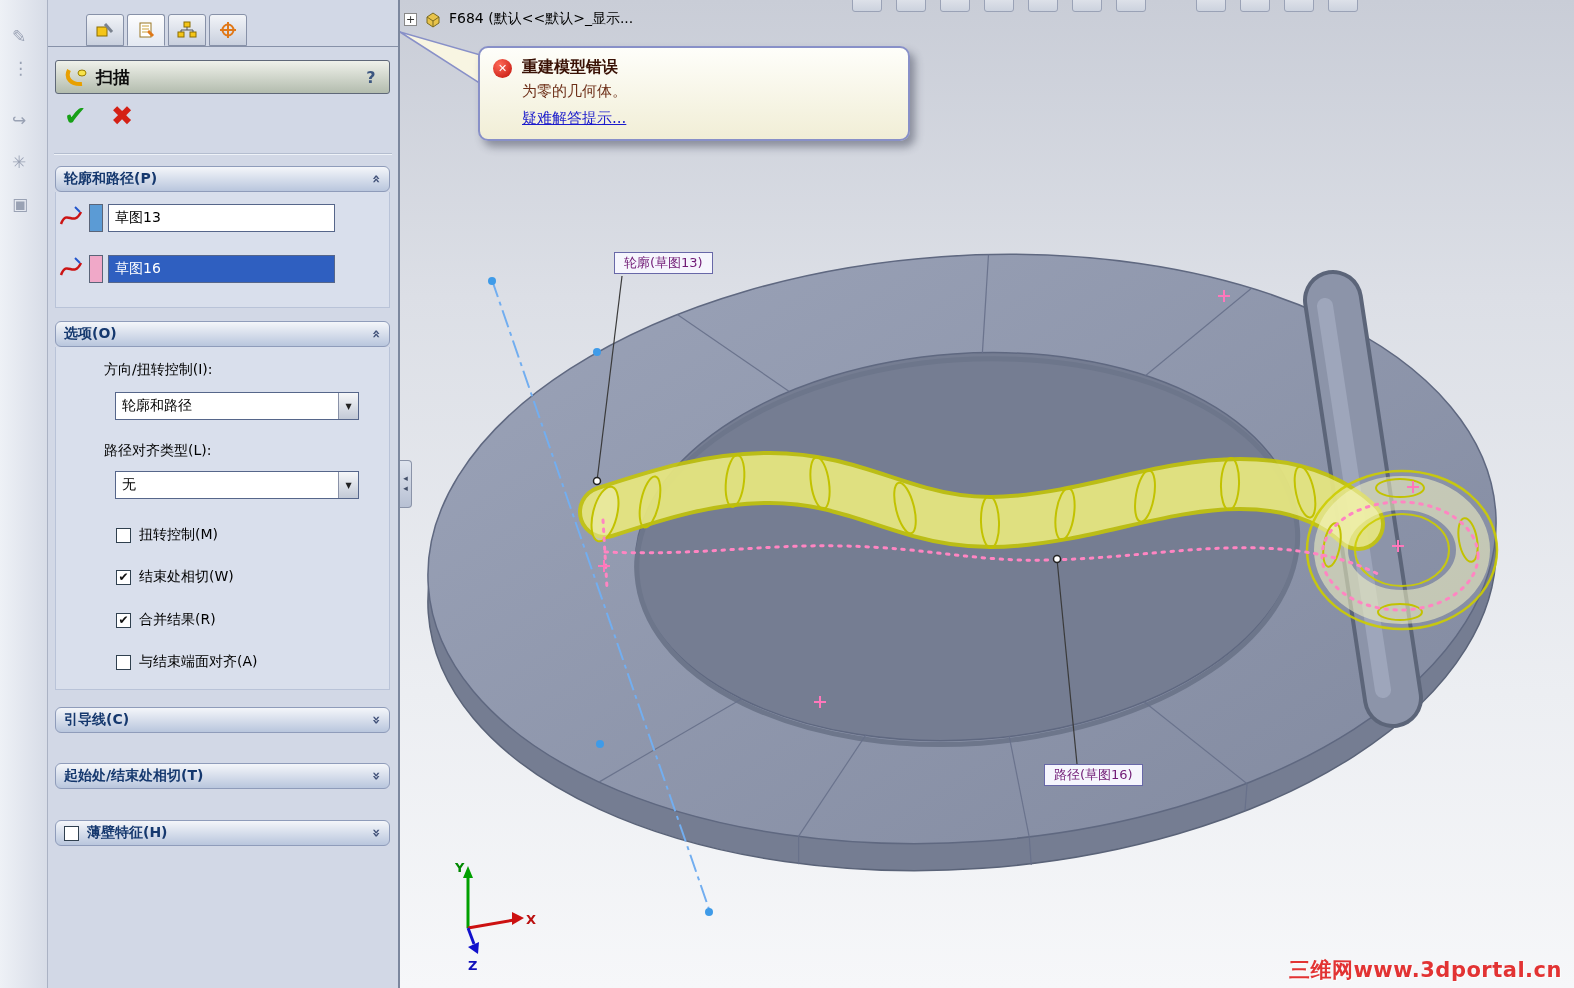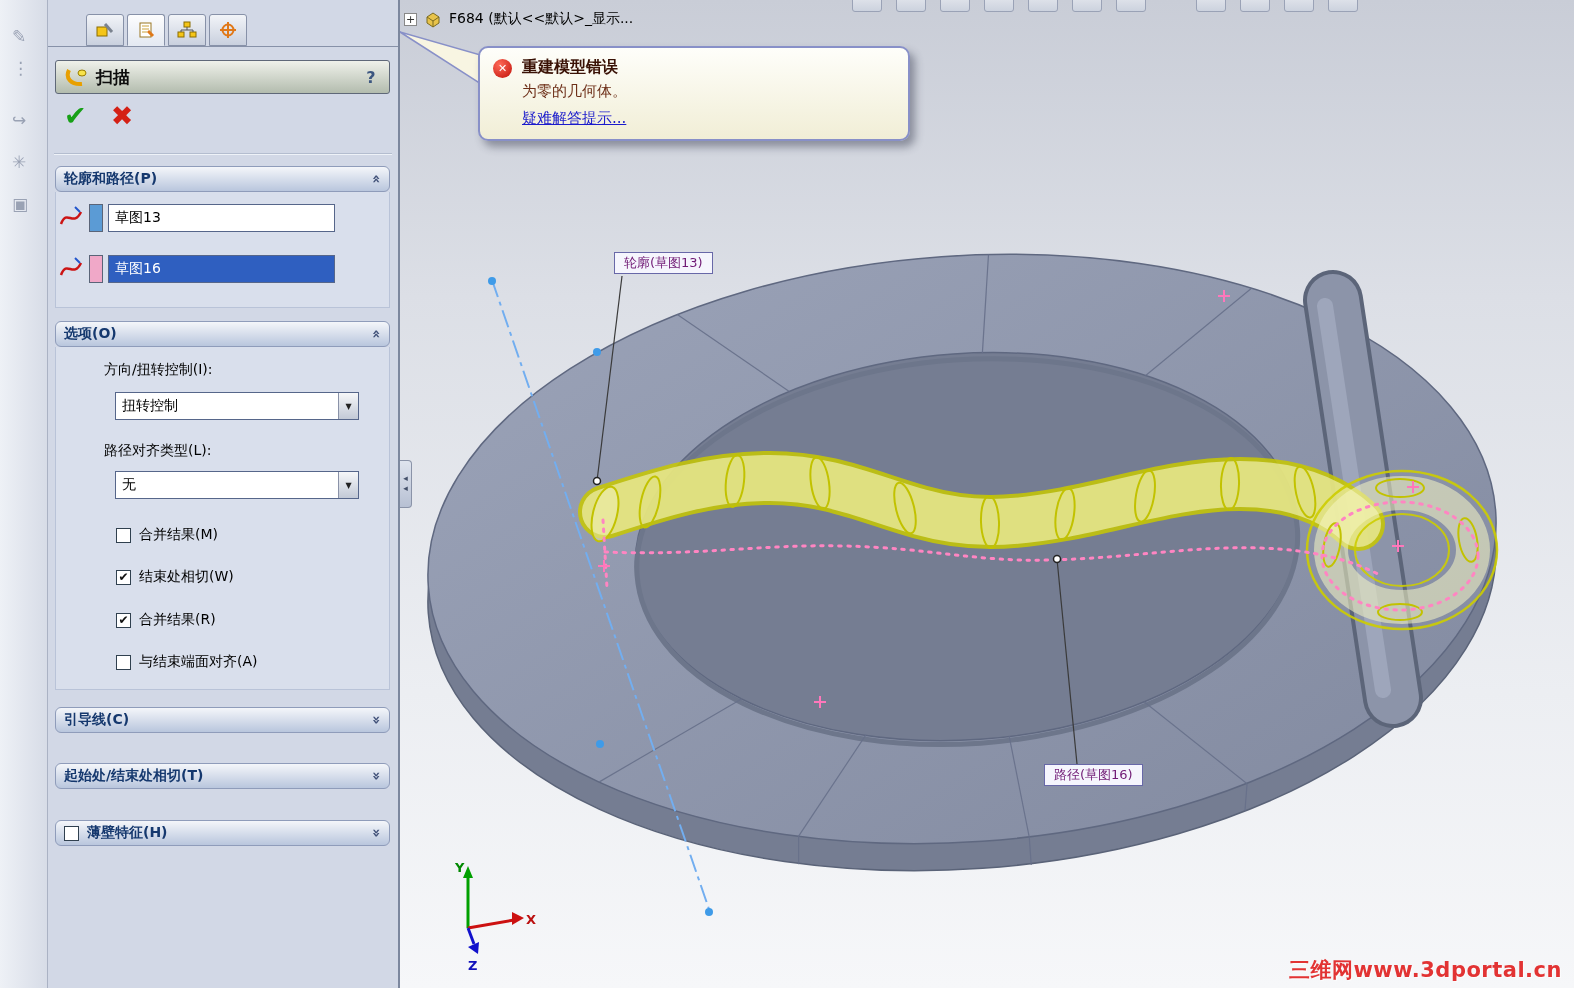--- a/index.html
+++ b/index.html
@@ -184,34 +184,34 @@
       <input class="field selected" readonly="" value="草图16" style="">
     </div>
 
     <div class="sec-body" style="top:347px; height:343px"></div>
     <div class="sec" style="top:321px">
       <span class="sec-label">选项(O)</span>
       <span class="chev">«</span>
     </div>
     <span class="opt-label" style="top:361px">方向/扭转控制(I):</span>
     <div class="combo" style="top:392px">
-      <span class="combo-text">扭转控制</span>
+      <span class="combo-text">轮廓和路径</span>
       <span class="combo-btn">▼</span>
     </div>
     <span class="opt-label" style="top:442px">路径对齐类型(L):</span>
     <div class="combo" style="top:471px">
       <span class="combo-text">无</span>
       <span class="combo-btn">▼</span>
     </div>
 
     <div class="chk-row" style="top:525px">
       <span class="checkbox">
         <span class="check-glyph">✔</span>
       </span>
-      <span class="chk-label">合并结果(M)</span>
+      <span class="chk-label">扭转控制(M)</span>
     </div>
     <div class="chk-row" style="top:567px">
       <span class="checkbox checked">
         <span class="check-glyph">✔</span>
       </span>
       <span class="chk-label">结束处相切(W)</span>
     </div>
     <div class="chk-row" style="top:610px">
       <span class="checkbox checked">
         <span class="check-glyph">✔</span>

